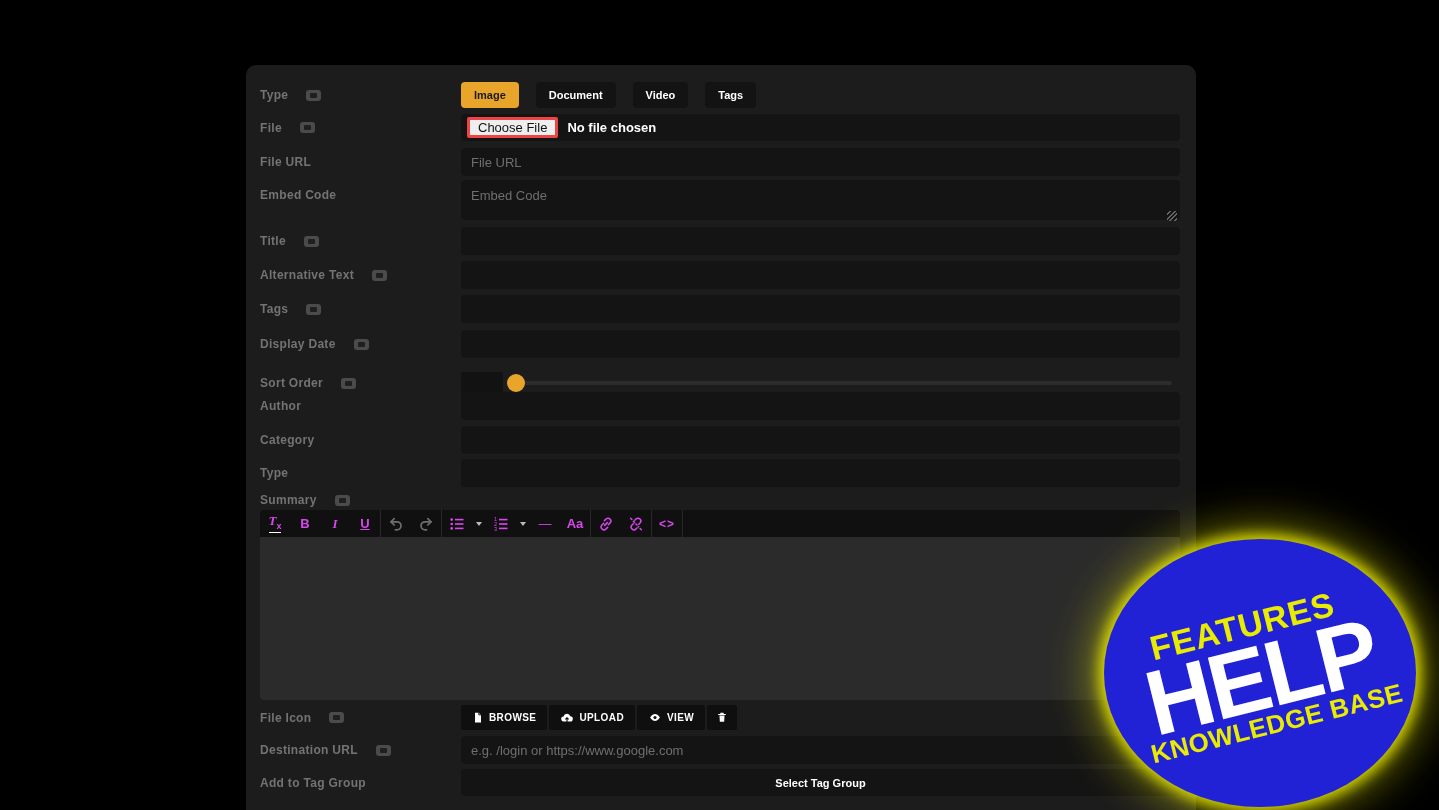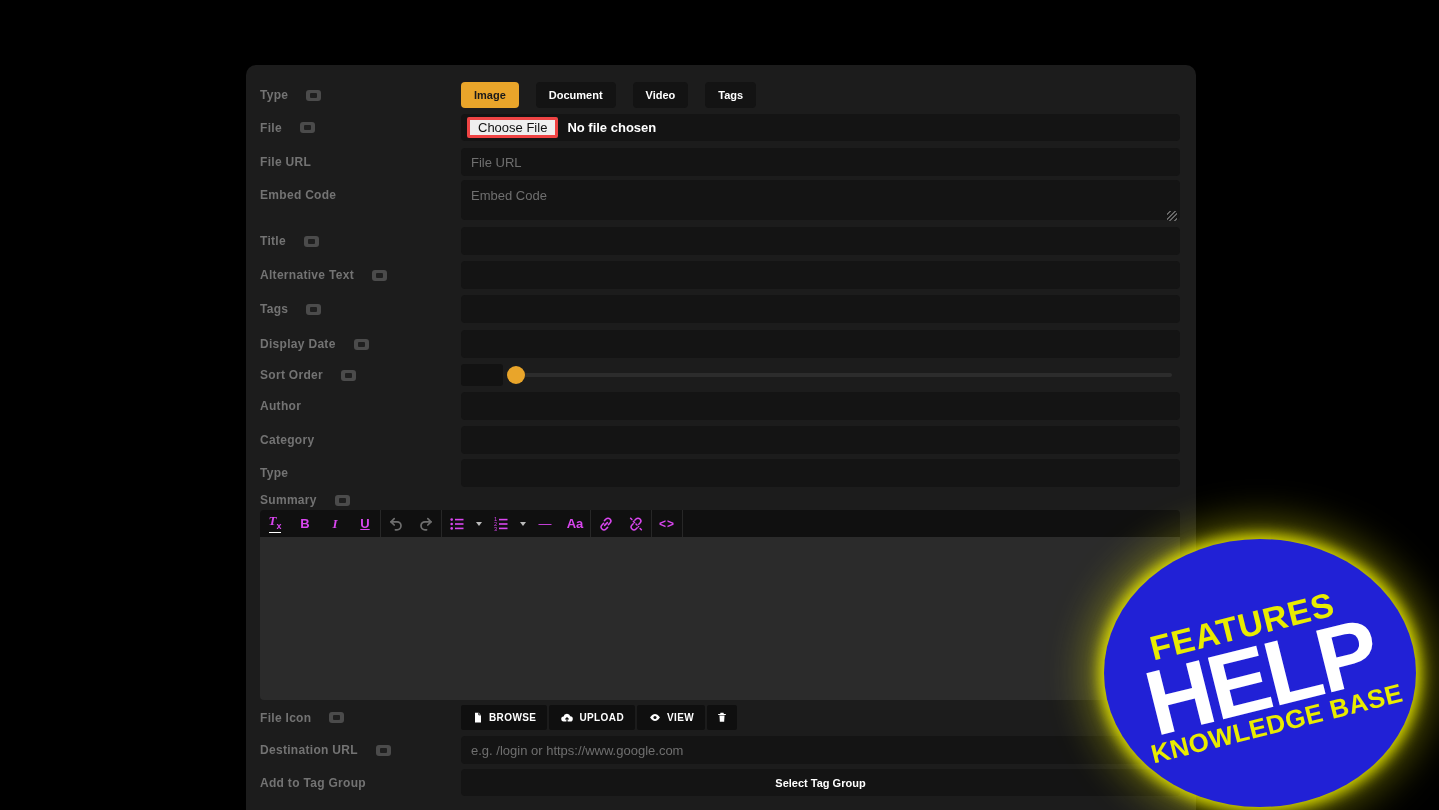--- a/index.html
+++ b/index.html
@@ -179,21 +179,21 @@
   <div class="row" style="top:265px;height:28px">
     <div class="lbl">
       <span>Display Date</span>
       <span class="help-ic"></span>
     </div>
     <div class="ctl">
         <input class="input" style="">
       </div>
   </div>
 
-  <div class="row" style="top:299px;height:22px">
+  <div class="row" style="top:307px;height:22px">
     <div class="lbl">
       <span>Sort Order</span>
       <span class="help-ic"></span>
     </div>
     <div class="ctl">
       <input class="sort-num" style="">
       <div class="slider">
         <div class="slider-track"></div>
         <div class="slider-handle"></div>
       </div>

